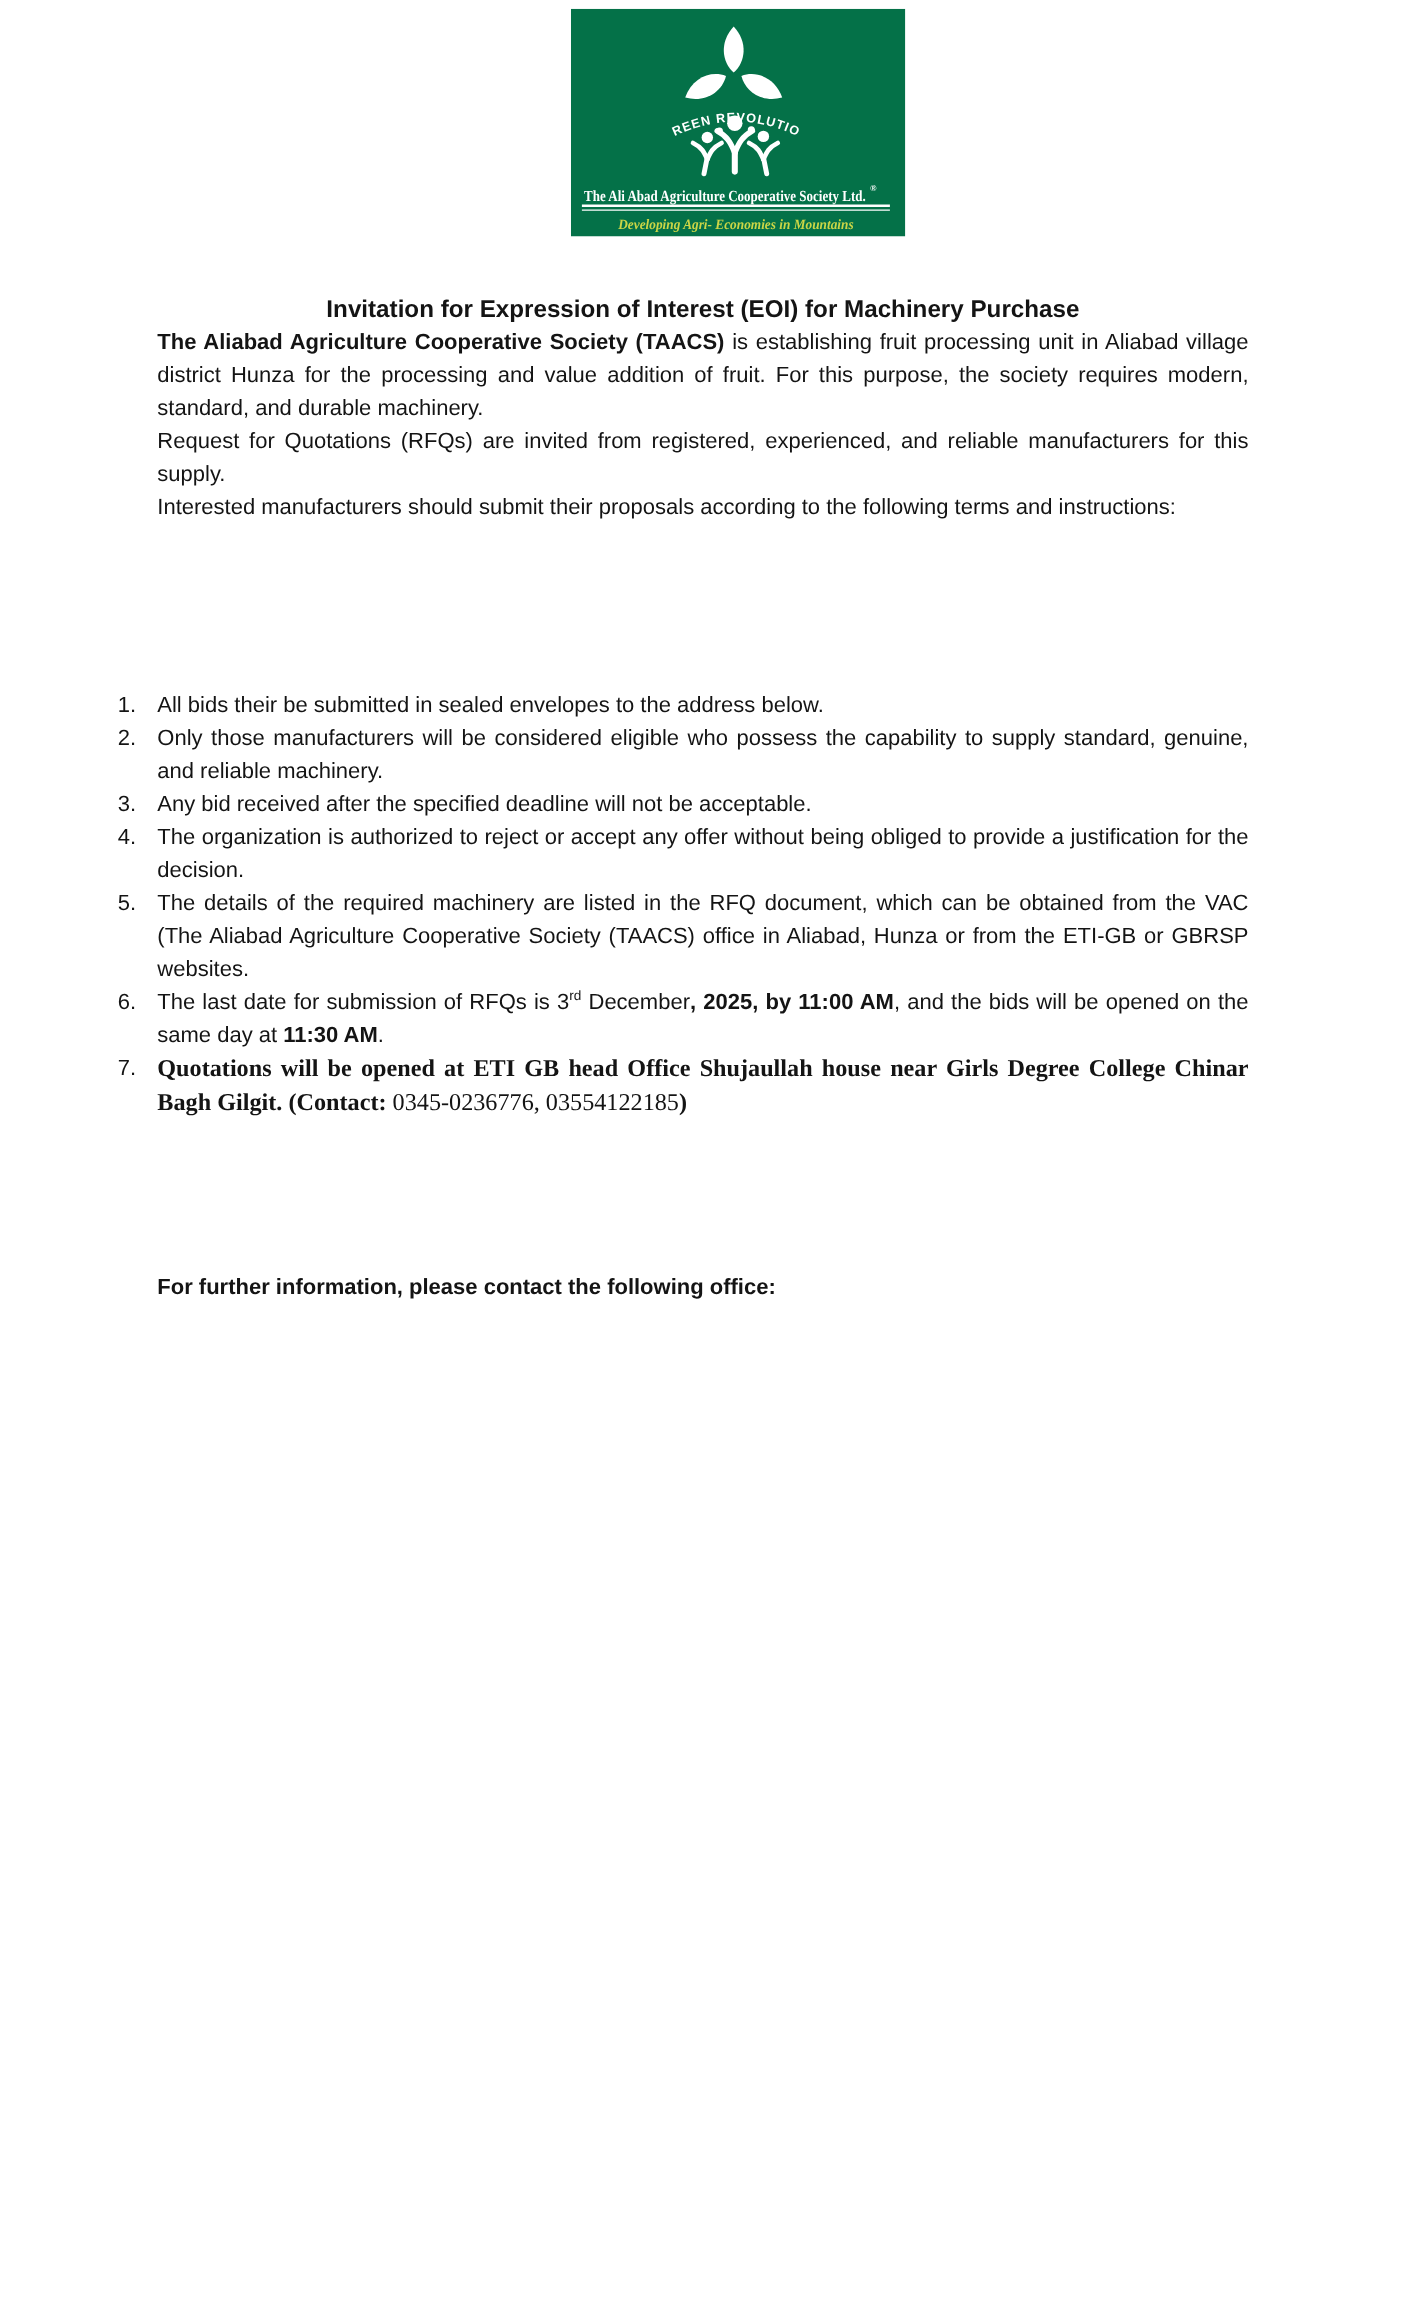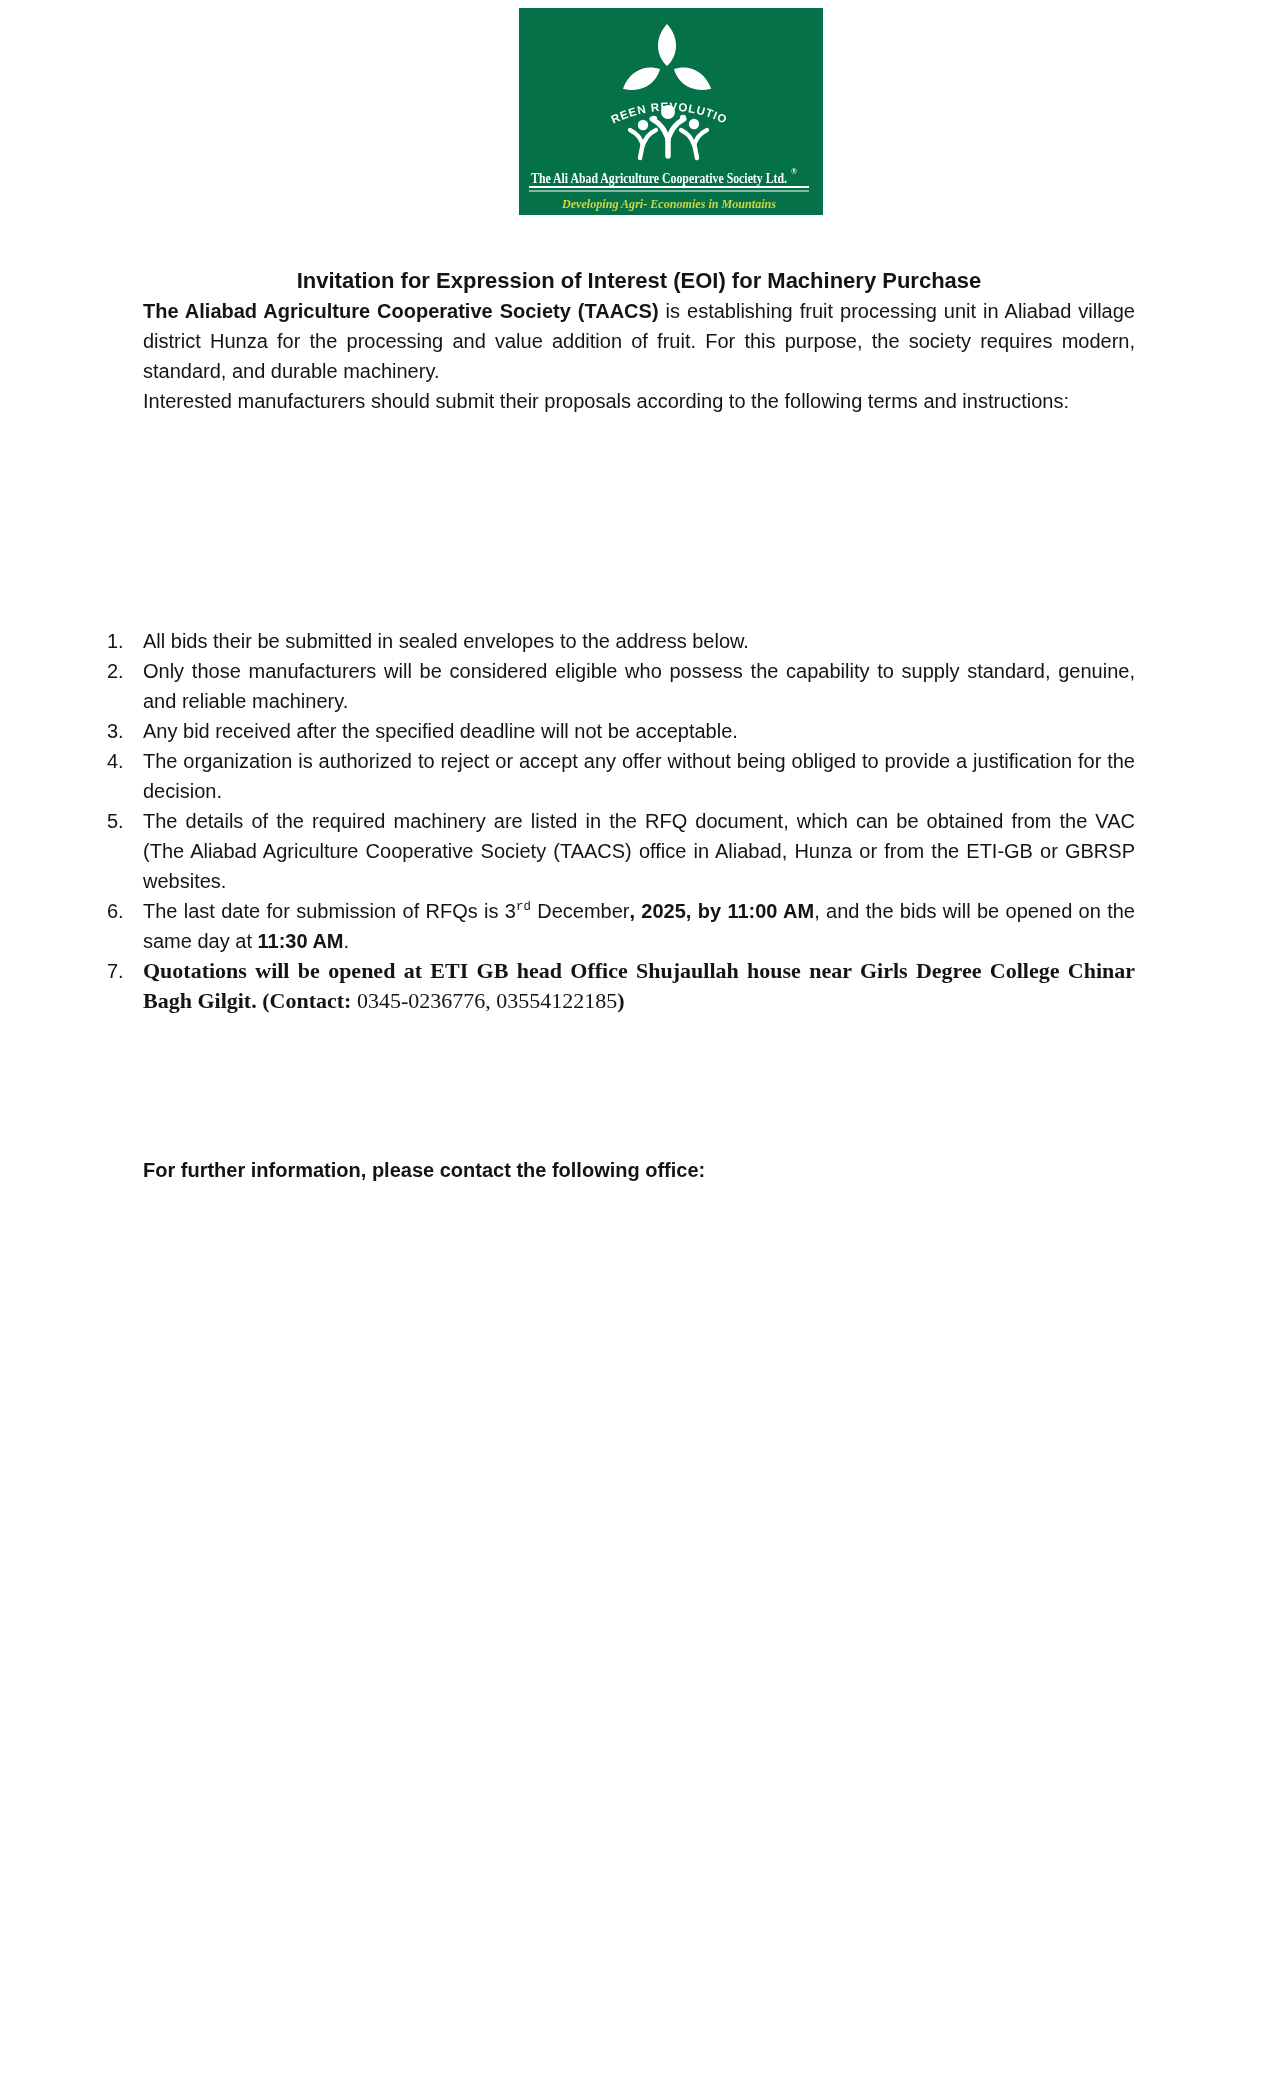--- a/index.html
+++ b/index.html
@@ -23,21 +23,21 @@
   .jp{text-align:justify;}
   .terms-heading{position:absolute;left:143px;top:565px;width:992px;font-weight:bold;}
   .terms-list{position:absolute;left:107px;top:626px;width:1028px;}
   .li{display:flex;align-items:flex-start;}
   .num{flex:0 0 36px;}
   .li-body{flex:1;min-width:0;}
   .footer{position:absolute;left:143px;top:1138px;width:992px;}
   .b{font-weight:bold;margin-top:17px;}
   .serif{font-family:"Liberation Serif",serif;font-size:22px;}
   .small{font-size:17.5px;}
-  sup{font-size:0.62em;vertical-align:super;line-height:0;font-family:Liberation Mono, monospace;}
+  sup{font-size:0.62em;vertical-align:super;line-height:0;}
 </style>
 </head>
 <body>
 
 <div class="page">
 
   <svg class="logo" viewBox="0 0 304 207" xmlns="http://www.w3.org/2000/svg">
     <rect class="logo-bg" x="0" y="0" width="304" height="207"></rect>
 
     <g fill="#ffffff">
@@ -80,20 +80,21 @@
       <line x1="10" y1="183" x2="290" y2="183" stroke-width="1"></line>
     </g>
 
     <text class="logo-tagline" x="150" y="200" text-anchor="middle" textLength="214" lengthAdjust="spacingAndGlyphs">Developing Agri- Economies  in Mountains</text>
   </svg>
 
   <div class="intro">
     <div class="doc-title">Invitation for Expression of Interest (EOI) for Machinery Purchase</div>
     <div>
         <div class="jp"><span class="b">The Aliabad Agriculture Cooperative Society (TAACS)</span><span> is establishing fruit processing unit in Aliabad village district Hunza for the processing and value addition of fruit. For this purpose, the society requires modern, standard, and durable machinery.</span></div>
+        <div class="jp"><span>Request for Quotations (RFQs) are invited from registered, experienced, and reliable manufacturers for this supply.</span></div>
         <div class="jp"><span>Interested manufacturers should submit their proposals according to the following terms and instructions:</span></div>
       </div>
   </div>
 
 
   <div class="terms-list">
       <div class="li">
         <span class="num">1.</span>
         <div class="li-body jp"><span>All bids their be submitted in sealed envelopes to the address below.</span></div>
       </div>

